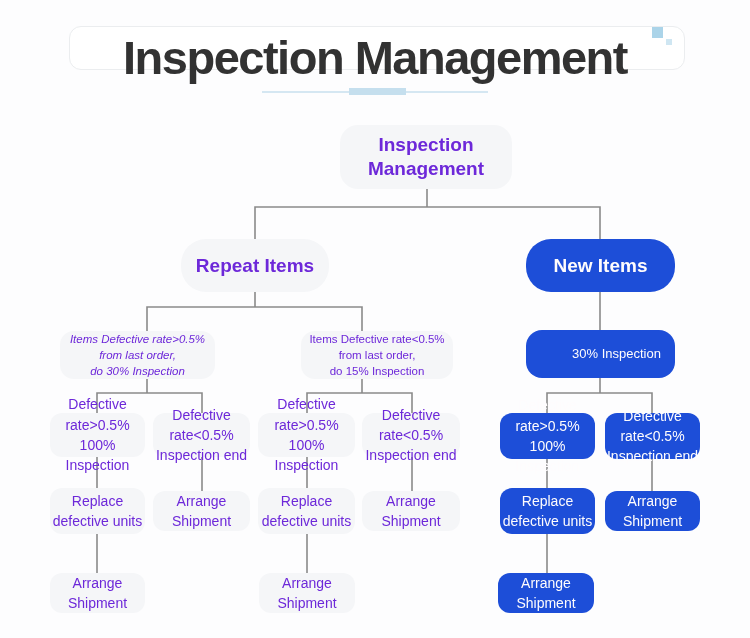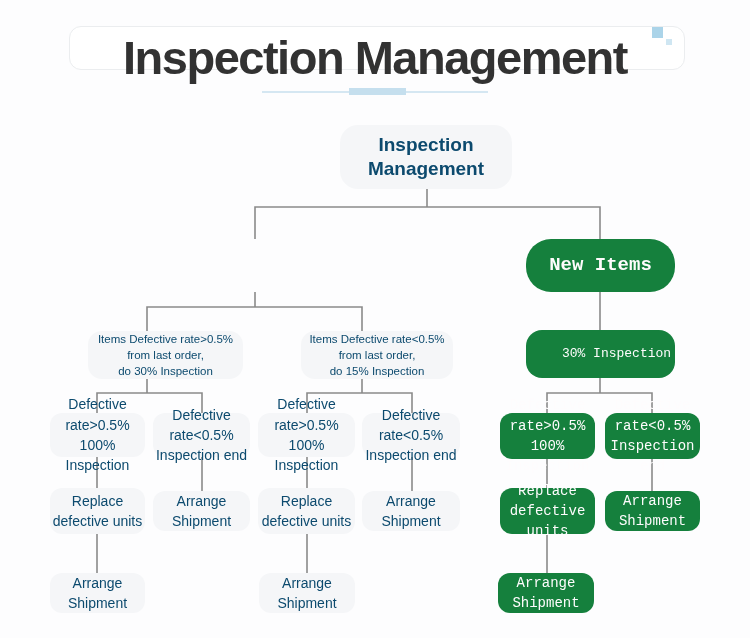--- a/index.html
+++ b/index.html
@@ -25,32 +25,32 @@
   .underline-thick { position:absolute; left:349px; top:88px;  width:57px;  height:7px; background:#c5dfee; }
 
   
   .connectors { position:absolute; left:0; top:0; width:750px; height:638px; }
 
   
   .node {
     position:absolute; display:flex; align-items:center; justify-content:center;
     text-align:center; white-space:pre-line; box-sizing:border-box;
   }
-  .node.gray { background:#f5f6f8; color:#0c4a6e; }
-  .node.pink { background:#15803d; color:#fefcfd;font-family:Liberation Mono, monospace; }
+  .node.gray { background:#f5f6f8; color:#6d28d9; }
+  .node.pink { background:#1d4ed8; color:#fefcfd; }
   .node.big   { font-size:19px; font-weight:bold; line-height:1.25; }
   .node.mid   { font-size:11.5px; line-height:1.4; }
   .node.mid13 { font-size:13px;   line-height:1.4; }
   .node.sml   { font-size:14px; line-height:1.45; }
 
   #root-node    { left:340px; top:125px; width:172px; height:64px; border-radius:18px; }
   #repeat-node  { left:181px; top:239px; width:148px; height:53px; border-radius:25px; }
   #new-node     { left:526px; top:239px; width:149px; height:53px; border-radius:25px; }
 
-  #repeat-high  { left:88px;  top:331px; width:155px; height:48px; border-radius:14px; }
+  #repeat-high  { left:60px;  top:331px; width:155px; height:48px; border-radius:14px;font-style:italic; }
   #repeat-low   { left:301px; top:331px; width:152px; height:48px; border-radius:14px; }
   #new-30       { left:526px; top:330px; width:149px; height:48px; border-radius:16px;padding-left:32px; }
 
   #rh-def-high  { left:50px;  top:413px; width:95px; height:44px; border-radius:12px; }
   #rh-def-low   { left:153px; top:413px; width:97px; height:44px; border-radius:12px; }
   #rl-def-high  { left:258px; top:413px; width:97px; height:44px; border-radius:12px; }
   #rl-def-low   { left:362px; top:413px; width:98px; height:44px; border-radius:12px; }
   #n-def-high   { left:500px; top:413px; width:95px; height:46px; border-radius:12px; }
   #n-def-low    { left:605px; top:413px; width:95px; height:46px; border-radius:12px; }
 
@@ -85,20 +85,21 @@
       M147 379 V393 M97 413 V393 H202 V413
       M362 379 V393 M307 413 V393 H412 V413
       M600 378 V393 M547 413 V393 H652 V413
       M97 457 V488 M202 457 V491 M307 457 V488 M412 457 V491 M547 459 V488 M652 459 V491
       M97 534 V573 M307 534 V573 M547 534 V573"></path>
   </svg>
 
   <div id="root-node" class="node gray big">Inspection
 Management</div>
 
+  <div id="repeat-node" class="node gray big">Repeat Items</div>
   <div id="new-node" class="node pink big">New Items</div>
 
   <div id="repeat-high" class="node gray mid">Items Defective rate&gt;0.5%
 from last order,
 do 30% Inspection</div>
   <div id="repeat-low" class="node gray mid">Items Defective rate&lt;0.5%
 from last order,
 do 15% Inspection</div>
   <div id="new-30" class="node pink mid13">30% Inspection</div>
 

